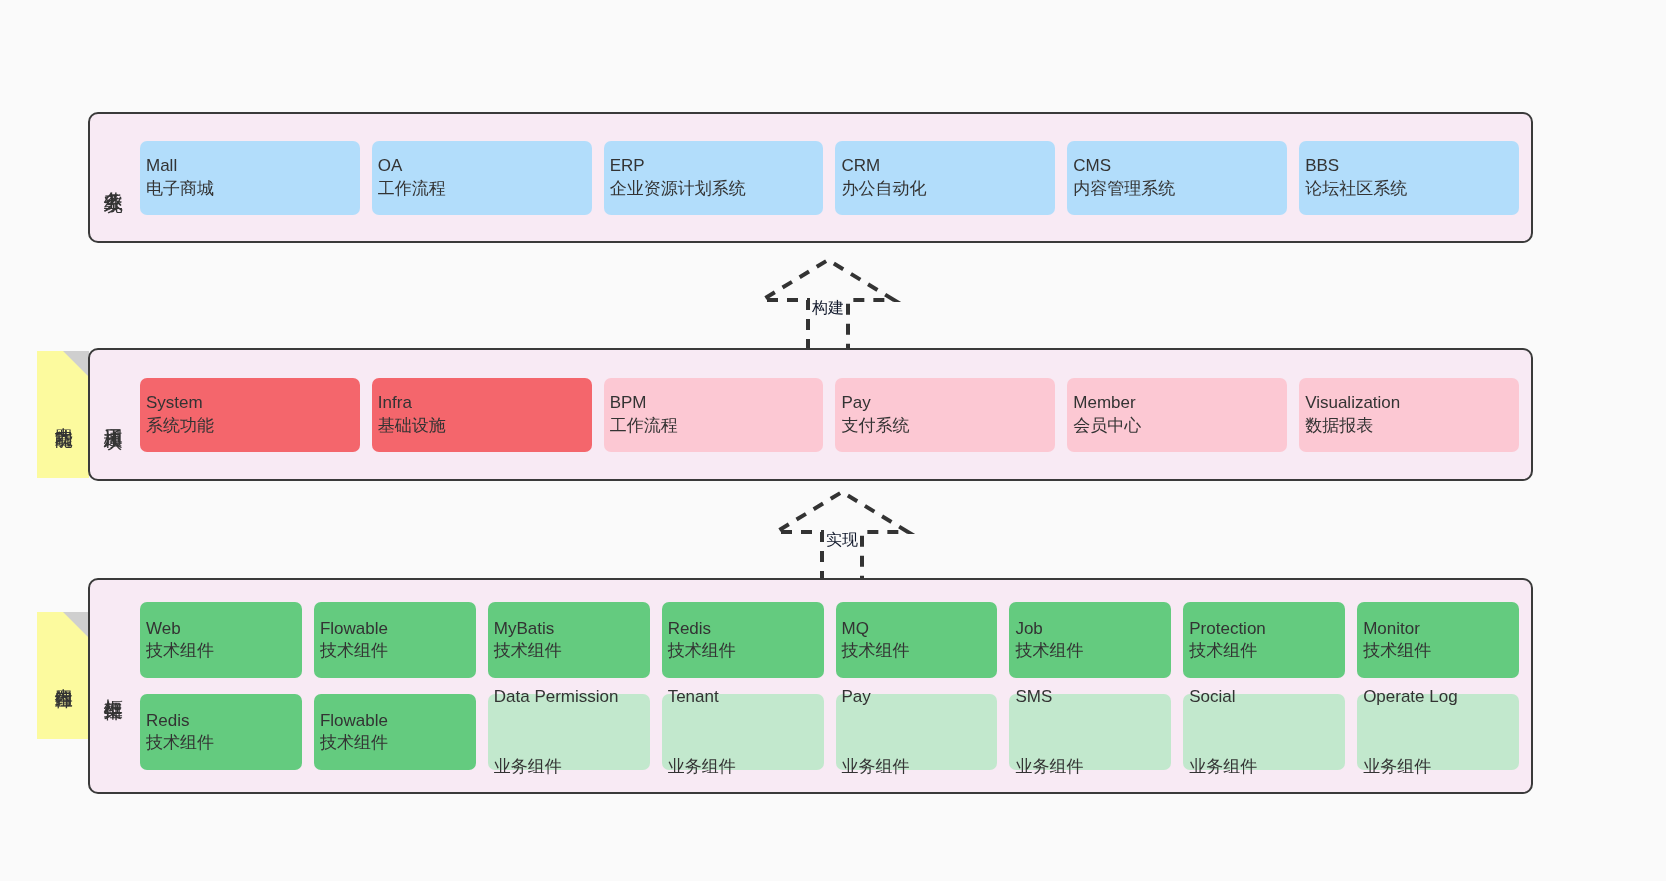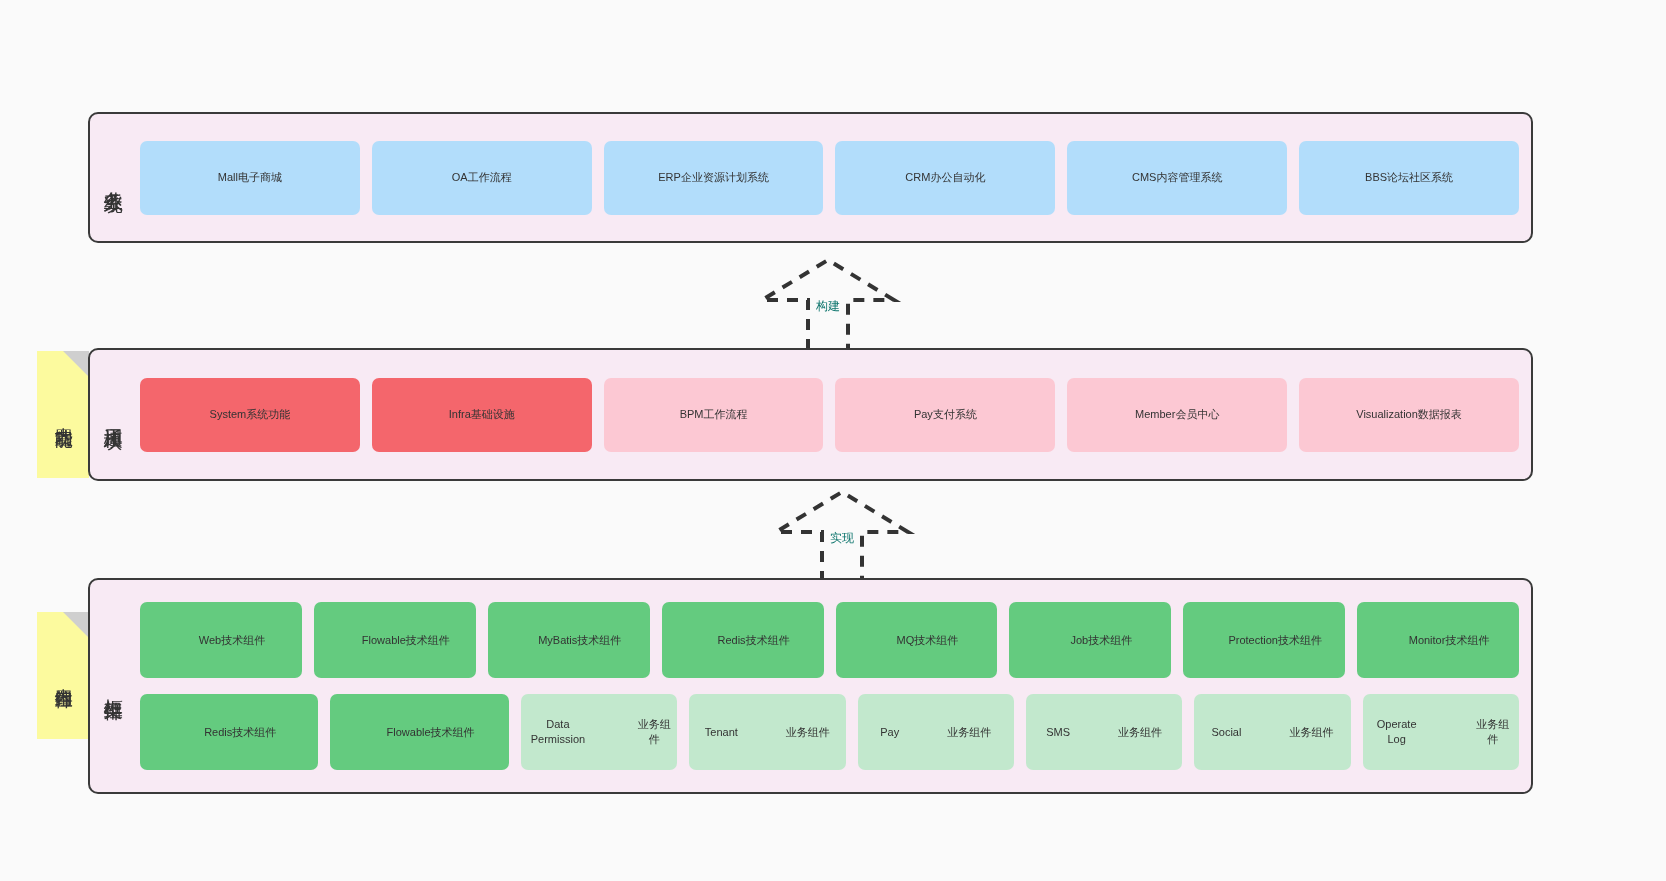--- a/index.html
+++ b/index.html
@@ -57,37 +57,38 @@
   .card-row {
     display: flex;
     gap: 12px;
     justify-content: space-between;
   }
   .card {
     flex: 1 1 0;
     box-sizing: border-box;
     border-radius: 7px;
     display: flex;
-    align-items: center;
+    flex-direction: column;
+    align-items: flex-start;
     justify-content: center;
     text-align: center;
-    font-size: 11px;
+    font-size: 17px;
     line-height: 1.32;
     color: #333333;
     padding: 6px 6px;
     min-width: 0;
   }
   .card .ttl { display: block; }
   .card .sub { display: block; }
 
   
   .c-blue       { background: #b2ddfb; }
   .c-red        { background: #f4666c; }
   .c-pink       { background: #fcc8d3; }
-  .c-green      { background: #64cb7f; padding-left: 28px; }
+  .c-green      { background: #64cb7f; }
   .c-lightgreen { background: #c2e8cd; gap: 48px; }
 
   
   #band-business { left: 88px;  top: 112px; width: 1445px; height: 131px; }
   #band-common   { left: 88px;  top: 348px; width: 1445px; height: 133px; }
   #band-frame    { left: 88px;  top: 578px; width: 1445px; height: 216px; }
 
   #band-business .band-cards { padding-top: 14px; padding-bottom: 14px; }
   #band-business .card { height: 74px; }
   #band-common .card   { height: 74px; }
@@ -129,22 +130,22 @@
     width: 160px;
     height: 98px;
   }
   .arrow svg { display: block; }
   .arrow-label {
     position: absolute;
     left: 0;
     width: 160px;
     top: 44px;
     text-align: center;
-    font-size: 12px;
-    color: #0f766e;
+    font-size: 16px;
+    color: #0f172a;
     background: transparent;
     pointer-events: none;
   }
   #arrow-build { left: 748px; top: 254px; }
   #arrow-impl  { left: 762px; top: 486px; }
 </style>
 </head>
 <body>
 
 <div class="canvas">

